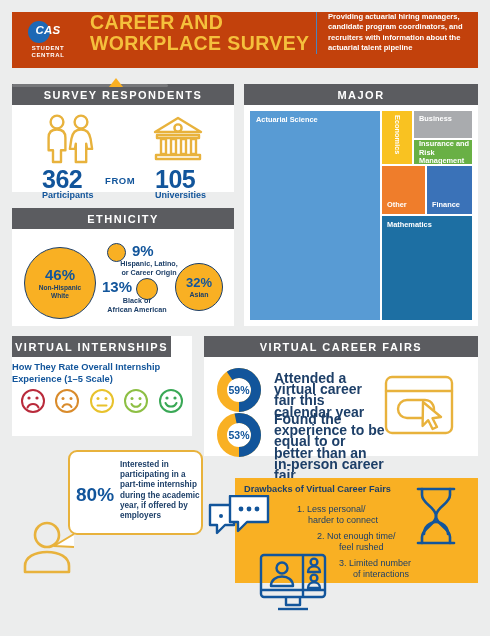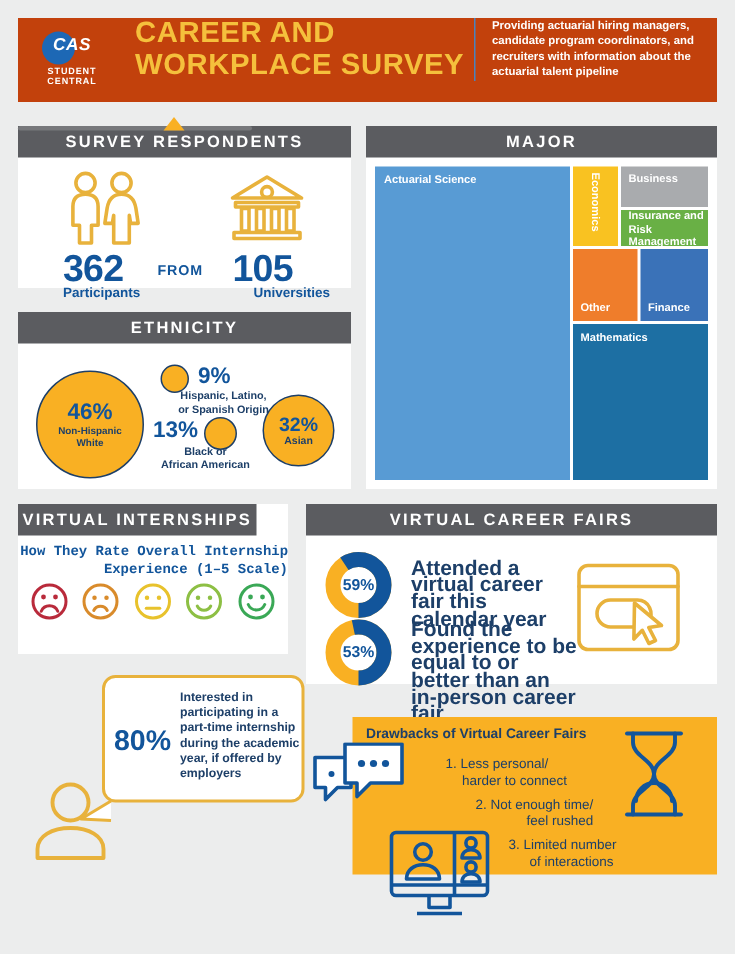--- a/index.html
+++ b/index.html
@@ -102,22 +102,22 @@
   .tile { position: absolute; overflow: hidden; }
   .tile span {
     position: absolute; color: #ffffff; font-size: 7.4px; font-weight: bold;
     line-height: 8.6px;
   }
 
   
   #vi-panel { left: 12px; top: 336px; width: 180px; height: 100px; }
   #vi-bar { width: 159px; }
   .vi-q {
-    position: absolute; left: 0; top: 26px; width: 180px; text-align: right;
-    color: #12559b; font-size: 9.3px; font-weight: bold; line-height: 11.5px; font-family: Liberation Mono, monospace;
+    position: absolute; left: 0; top: 26px; width: 180px; text-align: left;
+    color: #12559b; font-size: 9.3px; font-weight: bold; line-height: 11.5px;
   }
   .faces { position: absolute; left: 8px; top: 52px; width: 164px; height: 26px; }
   .face { position: absolute; top: 0; width: 26px; height: 26px; }
   .scale-line {
     position: absolute; left: 12px; top: 84px; width: 156px; height: 3px;
     background: #77787b; border-radius: 2px;
   }
   .scale-marker {
     position: absolute; top: 78px; width: 0; height: 0;
     border-left: 7px solid transparent; border-right: 7px solid transparent;
@@ -227,39 +227,39 @@
           </g>
         </svg>
       </span>
 
       <span class="num" style="left:30px; top:60px;">362</span>
       <span class="numlabel" style="left:30px; top:85px;">Participants</span>
 
       <span class="from-word" style="left:93px; top:70px;">FROM</span>
 
       <span class="num" style="left:143px; top:60px;">105</span>
-      <span class="numlabel" style="left:157px; top:85px;">Universities</span>
+      <span class="numlabel" style="left:143px; top:85px;">Universities</span>
     </div>
   </div>
 
   <div class="panel" id="eth-panel">
     <div class="bar" id="eth-bar">ETHNICITY</div>
     <div class="eth-body">
 
       <div class="dot" style="left:12px; top:18px; width:72px; height:72px;">
         <span class="pct" style="font-size:15px;">46%</span>
         <span class="nm" style="font-size:6.6px; margin-top:2px; line-height:8px;">Non-Hispanic</span>
         <span class="nm" style="font-size:6.6px; line-height:8px;">White</span>
       </div>
 
       <div class="dot" style="left:95px; top:14px; width:19px; height:19px;"></div>
       <span class="eth-pct" style="left:120px; top:13px;">9%</span>
       <div class="eth-lab" style="left:92px; top:31px; width:90px;">
         <div>Hispanic, Latino,</div>
-        <div>or Spanish Origin</div>
+        <div>or Career Origin</div>
       </div>
 
       <span class="eth-pct" style="left:90px; top:49px;">13%</span>
       <div class="dot" style="left:124px; top:49px; width:22px; height:22px;"></div>
       <div class="eth-lab" style="left:76px; top:68px; width:98px;">
         <div>Black or</div>
         <div>African American</div>
       </div>
 
       <div class="dot" style="left:163px; top:34px; width:48px; height:48px;">
@@ -426,21 +426,21 @@
         <span>Less personal/</span>
       </div>
       <div style="padding-left:11px;">harder to connect</div>
     </div>
 
     <div class="db-item" style="left:82px; top:53px;">
       <div>
         <span>2.</span>
         <span>Not enough time/</span>
       </div>
-      <div style="padding-left:22px;text-align:right;">feel rushed</div>
+      <div style="padding-left:22px;">feel rushed</div>
     </div>
 
     <div class="db-item" style="left:104px; top:80px;">
       <div>
         <span>3.</span>
         <span>Limited number</span>
       </div>
       <div style="padding-left:14px;">of interactions</div>
     </div>
   </div>

